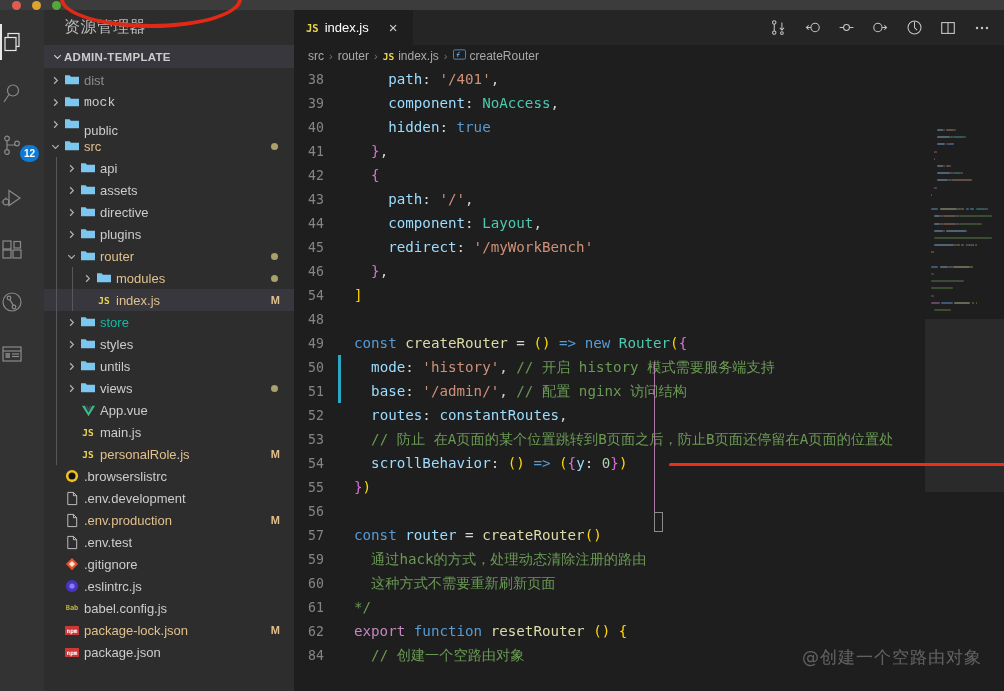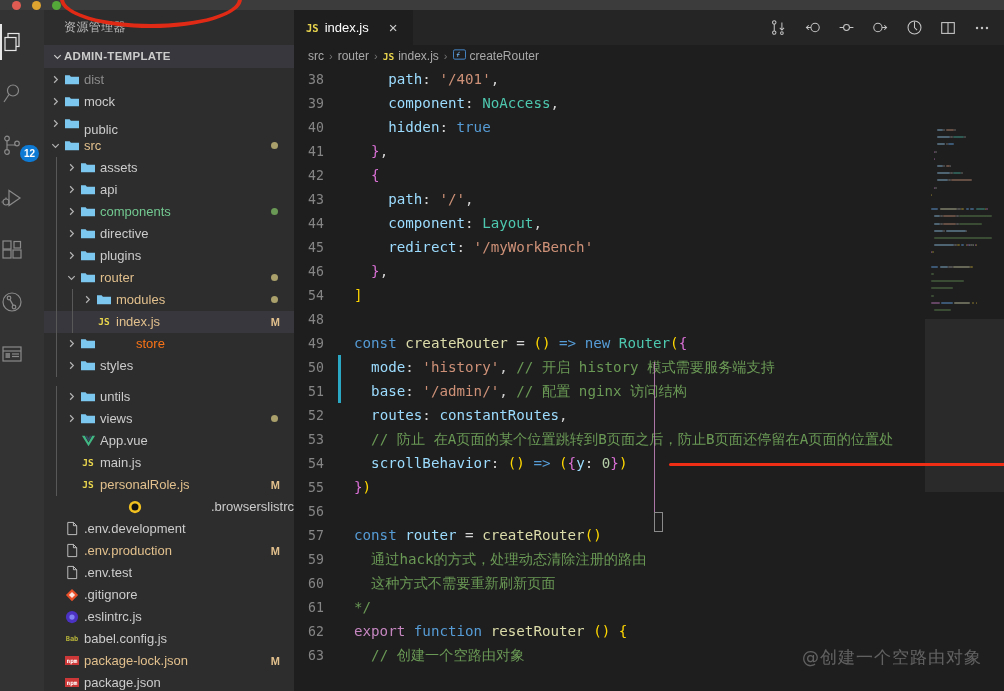--- a/index.html
+++ b/index.html
@@ -39,21 +39,21 @@
     position: absolute; right: 5px; bottom: 10px;
     min-width: 17px; height: 17px; border-radius: 9px;
     background: #0e7ad4; color: #fff; font-size: 10px; font-weight: bold;
     display: flex; align-items: center; justify-content: center; padding: 0 4px;
   }
 
   
   .sidebar { width: 250px; flex: 0 0 250px; background: #2d2d2d; display: flex; flex-direction: column; position: relative; }
   .sb-title {
     height: 35px; display: flex; align-items: center; padding-left: 20px;
-    font-size: 12px; color: #bbbbbb; letter-spacing: .4px;
+    font-size: 16px; color: #bbbbbb; letter-spacing: .4px;
   }
   .sb-root {
     height: 23px; display: flex; align-items: center; background: #37373d;
     font-size: 11.5px; font-weight: bold; color: #cccccc; letter-spacing: .3px; padding-left: 6px;
   }
   .tree { flex: 1 1 auto; overflow: hidden; padding-top: 1px; }
   .row {
     height: 22px; display: flex; align-items: center; position: relative;
     font-size: 13px; color: #cccccc; white-space: nowrap;
   }
@@ -245,21 +245,21 @@
             <span class="twisty">
               <svg width="11" height="11" viewBox="0 0 12 12" fill="none" stroke="#b3b3b3" stroke-width="1.3">
                 <path d="M4.5 2.5 L8 6 L4.5 9.5"></path>
               </svg>
             </span>
             <span class="ic">
               <svg width="16" height="16" viewBox="0 0 16 16">
                 <path d="M1 3.2h4.6l1.3 1.5H15v7.6H1z" fill="#7cc7ef"></path>
               </svg>
             </span>
-            <span class="label" style="color: rgb(204, 204, 204);">mock</span>
+            <span class="label" style="color: rgb(204, 204, 204); font-family: Liberation Mono, monospace;">mock</span>
           </div>
           <div class="row" style="padding-left: 4px;">
             <span class="twisty">
               <svg width="11" height="11" viewBox="0 0 12 12" fill="none" stroke="#b3b3b3" stroke-width="1.3">
                 <path d="M4.5 2.5 L8 6 L4.5 9.5"></path>
               </svg>
             </span>
             <span class="ic">
               <svg width="16" height="16" viewBox="0 0 16 16">
                 <path d="M1 3.2h4.6l1.3 1.5H15v7.6H1z" fill="#7cc7ef"></path>
@@ -286,50 +286,35 @@
             <span class="twisty">
               <svg width="11" height="11" viewBox="0 0 12 12" fill="none" stroke="#b3b3b3" stroke-width="1.3">
                 <path d="M4.5 2.5 L8 6 L4.5 9.5"></path>
               </svg>
             </span>
             <span class="ic">
               <svg width="16" height="16" viewBox="0 0 16 16">
                 <path d="M1 3.2h4.6l1.3 1.5H15v7.6H1z" fill="#7cc7ef"></path>
               </svg>
             </span>
+            <span class="label" style="color: rgb(204, 204, 204);">api</span>
+          </div>
+          <div class="row" style="padding-left: 20px;">
+            <div class="indent-guide" style="left: 12px;"></div>
+            <span class="twisty">
+              <svg width="11" height="11" viewBox="0 0 12 12" fill="none" stroke="#b3b3b3" stroke-width="1.3">
+                <path d="M4.5 2.5 L8 6 L4.5 9.5"></path>
+              </svg>
+            </span>
+            <span class="ic">
+              <svg width="16" height="16" viewBox="0 0 16 16">
+                <path d="M1 3.2h4.6l1.3 1.5H15v7.6H1z" fill="#7cc7ef"></path>
+              </svg>
+            </span>
             <span class="label" style="color: rgb(204, 204, 204);">assets</span>
-          </div>
-          <div class="row" style="padding-left: 20px;">
-            <div class="indent-guide" style="left: 12px;"></div>
-            <span class="twisty">
-              <svg width="11" height="11" viewBox="0 0 12 12" fill="none" stroke="#b3b3b3" stroke-width="1.3">
-                <path d="M4.5 2.5 L8 6 L4.5 9.5"></path>
-              </svg>
-            </span>
-            <span class="ic">
-              <svg width="16" height="16" viewBox="0 0 16 16">
-                <path d="M1 3.2h4.6l1.3 1.5H15v7.6H1z" fill="#7cc7ef"></path>
-              </svg>
-            </span>
-            <span class="label" style="color: rgb(204, 204, 204);">api</span>
-          </div>
-          <div class="row" style="padding-left: 20px;">
-            <div class="indent-guide" style="left: 12px;"></div>
-            <span class="twisty">
-              <svg width="11" height="11" viewBox="0 0 12 12" fill="none" stroke="#b3b3b3" stroke-width="1.3">
-                <path d="M4.5 2.5 L8 6 L4.5 9.5"></path>
-              </svg>
-            </span>
-            <span class="ic">
-              <svg width="16" height="16" viewBox="0 0 16 16">
-                <path d="M1 3.2h4.6l1.3 1.5H15v7.6H1z" fill="#7cc7ef"></path>
-              </svg>
-            </span>
-            <span class="label" style="color: rgb(115, 201, 145);">components</span>
-            <span class="dot" style="background: rgb(106, 153, 85);"></span>
           </div>
           <div class="row" style="padding-left: 20px;">
             <div class="indent-guide" style="left: 12px;"></div>
             <span class="twisty">
               <svg width="11" height="11" viewBox="0 0 12 12" fill="none" stroke="#b3b3b3" stroke-width="1.3">
                 <path d="M4.5 2.5 L8 6 L4.5 9.5"></path>
               </svg>
             </span>
             <span class="ic">
               <svg width="16" height="16" viewBox="0 0 16 16">
@@ -398,37 +383,37 @@
             <span class="twisty">
               <svg width="11" height="11" viewBox="0 0 12 12" fill="none" stroke="#b3b3b3" stroke-width="1.3">
                 <path d="M4.5 2.5 L8 6 L4.5 9.5"></path>
               </svg>
             </span>
             <span class="ic">
               <svg width="16" height="16" viewBox="0 0 16 16">
                 <path d="M1 3.2h4.6l1.3 1.5H15v7.6H1z" fill="#7cc7ef"></path>
               </svg>
             </span>
-            <span class="label" style="color: #f97316; margin-left: 36px;">store</span>
+            <span class="label" style="color: #14b8a6;">store</span>
           </div>
           <div class="row" style="padding-left: 20px;">
             <div class="indent-guide" style="left: 12px;"></div>
             <span class="twisty">
               <svg width="11" height="11" viewBox="0 0 12 12" fill="none" stroke="#b3b3b3" stroke-width="1.3">
                 <path d="M4.5 2.5 L8 6 L4.5 9.5"></path>
               </svg>
             </span>
             <span class="ic">
               <svg width="16" height="16" viewBox="0 0 16 16">
                 <path d="M1 3.2h4.6l1.3 1.5H15v7.6H1z" fill="#7cc7ef"></path>
               </svg>
             </span>
             <span class="label" style="color: rgb(204, 204, 204);">styles</span>
           </div>
-          <div class="row" style="padding-left: 20px; margin-top: 9px;">
+          <div class="row" style="padding-left: 20px;">
             <div class="indent-guide" style="left: 12px;"></div>
             <span class="twisty">
               <svg width="11" height="11" viewBox="0 0 12 12" fill="none" stroke="#b3b3b3" stroke-width="1.3">
                 <path d="M4.5 2.5 L8 6 L4.5 9.5"></path>
               </svg>
             </span>
             <span class="ic">
               <svg width="16" height="16" viewBox="0 0 16 16">
                 <path d="M1 3.2h4.6l1.3 1.5H15v7.6H1z" fill="#7cc7ef"></path>
               </svg>
@@ -471,21 +456,21 @@
           </div>
           <div class="row" style="padding-left: 20px;">
             <div class="indent-guide" style="left: 12px;"></div>
             <span class="twisty"></span>
             <span class="ic">
               <span style="color:#e8d44d;font-weight:bold;font-size:9.5px;font-family:'DejaVu Sans Mono',monospace">JS</span>
             </span>
             <span class="label" style="color: rgb(226, 192, 141);">personalRole.js</span>
             <span class="deco" style="color: rgb(226, 192, 141);">M</span>
           </div>
-          <div class="row" style="padding-left: 4px; justify-content: space-between;">
+          <div class="row" style="padding-left: 4px;">
             <span class="twisty"></span>
             <span class="ic">
               <svg width="14" height="14" viewBox="0 0 16 16">
                 <circle cx="8" cy="8" r="7" fill="#f0c020"></circle>
                 <circle cx="8" cy="8" r="4" fill="#111"></circle>
               </svg>
             </span>
             <span class="label" style="color: rgb(204, 204, 204);">.browserslistrc</span>
           </div>
           <div class="row" style="padding-left: 4px;">
@@ -670,21 +655,21 @@
             <div class="cline"><span class="lnum">52</span><span class="ctext"><span class="t-pn">  </span><span class="t-var">routes</span><span class="t-pn">: </span><span class="t-var">constantRoutes</span><span class="t-pn">,</span></span></div>
             <div class="cline"><span class="lnum">53</span><span class="ctext"><span class="t-pn">  </span><span class="t-cmt">// 防止 在A页面的某个位置跳转到B页面之后，防止B页面还停留在A页面的位置处</span></span></div>
             <div class="cline"><span class="lnum">54</span><span class="ctext"><span class="t-pn">  </span><span class="t-var">scrollBehavior</span><span class="t-pn">: </span><span class="t-br1">()</span><span class="t-pn"> </span><span class="t-kw">=&gt;</span><span class="t-pn"> </span><span class="t-br1">(</span><span class="t-br2">{</span><span class="t-var">y</span><span class="t-pn">: </span><span class="t-num">0</span><span class="t-br2">}</span><span class="t-br1">)</span></span></div>
             <div class="cline"><span class="lnum">55</span><span class="ctext"><span class="t-br2">}</span><span class="t-br1">)</span></span></div>
             <div class="cline"><span class="lnum">56</span><span class="ctext"></span></div>
             <div class="cline"><span class="lnum">57</span><span class="ctext"><span class="t-kw">const</span><span class="t-pn"> </span><span class="t-var">router</span><span class="t-pn"> = </span><span class="t-fn">createRouter</span><span class="t-br1">()</span></span></div>
             <div class="cline"><span class="lnum">59</span><span class="ctext"><span class="t-cmt">  通过hack的方式，处理动态清除注册的路由</span></span></div>
             <div class="cline"><span class="lnum">60</span><span class="ctext"><span class="t-cmt">  这种方式不需要重新刷新页面</span></span></div>
             <div class="cline"><span class="lnum">61</span><span class="ctext"><span class="t-cmt">*/</span></span></div>
             <div class="cline"><span class="lnum">62</span><span class="ctext"><span class="t-key">export</span><span class="t-pn"> </span><span class="t-kw">function</span><span class="t-pn"> </span><span class="t-fn">resetRouter</span><span class="t-pn"> </span><span class="t-br1">()</span><span class="t-pn"> </span><span class="t-br1">{</span></span></div>
-            <div class="cline"><span class="lnum">63</span><span class="ctext"><span class="t-pn">  </span><span class="t-cmt">// 创建一个空路由对象</span></span></div>
+            <div class="cline"><span class="lnum">84</span><span class="ctext"><span class="t-pn">  </span><span class="t-cmt">// 创建一个空路由对象</span></span></div>
           </div>
 
         <div class="bracket-guide" style="left:360px; top:295px; height:156px;"></div>
         <div class="bracket-box" style="left:697px; top:277px; width:9px; height:20px;"></div>
         <div class="bracket-box" style="left:360px; top:445px; width:9px; height:20px;"></div>
 
         <div class="minimap" id="minimap">
           <div class="mm-view" style="top:252px; height:173px;"></div>
         <div class="mm-line" style="left: 11.8px; top: 62px; width: 5.8px; background: rgb(110, 143, 168);"></div>
             <div class="mm-line" style="left: 17.6px; top: 62px; width: 2.9px; background: rgb(109, 109, 109);"></div>

